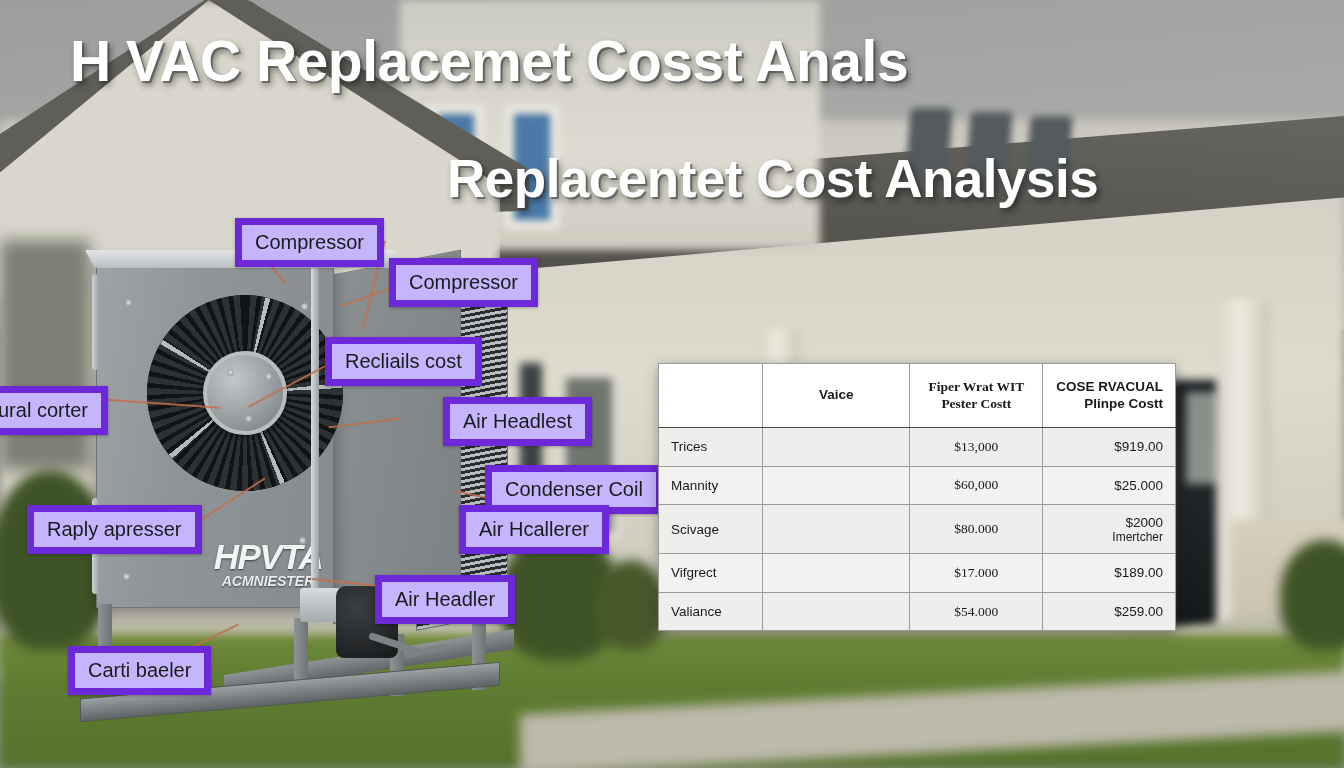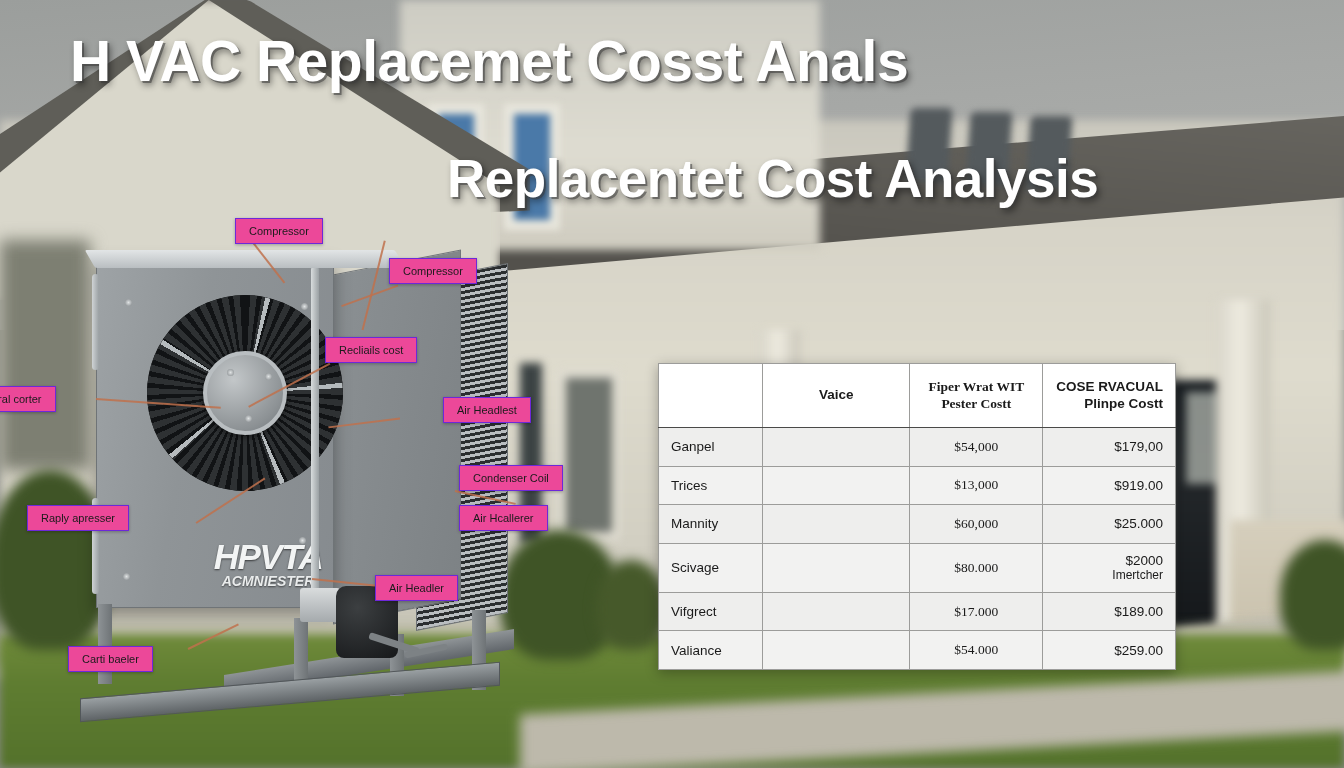--- a/index.html
+++ b/index.html
@@ -275,24 +275,24 @@
   }
   .pipe {
     position:absolute; background:#7d8285; border-radius:3px;
   }
   .pipe.p1 { left:300px; top:392px; width:52px; height:7px; transform:rotate(18deg); }
   .pipe.p2 { left:336px; top:400px; width:44px; height:6px; transform:rotate(-12deg); }
 
   
   .callout {
     position:absolute;
-    background:#ec4899;
-    border:1px solid #6d28d9;
+    background:#c4b5fd;
+    border:7px solid #6d28d9;
     color:#1b1b1b;
-    font-size:11px;
+    font-size:20px;
     padding:6px 13px;
     white-space:nowrap;
     box-shadow:0 1px 3px rgba(0,0,0,.28);
     z-index:12;
   }
   .leader {
     position:absolute;
     height:1.6px;
     background:#c0714c;
     opacity:.85;
@@ -445,21 +445,21 @@
   </div>
 
   <div class="callout" style="left:325px; top:337px;">
     <span>Recliails cost</span>
   </div>
 
   <div class="callout" style="left:443px; top:397px;">
     <span>Air Headlest</span>
   </div>
 
-  <div class="callout" style="left:459px; top:465px;">
+  <div class="callout" style="left:485px; top:465px;">
     <span>Condenser Coil</span>
   </div>
 
   <div class="callout" style="left:459px; top:505px;">
     <span>Air Hcallerer</span>
   </div>
 
   <div class="callout" style="left:-22px; top:386px;">
     <span>ural corter</span>
   </div>
@@ -488,26 +488,20 @@
           <span>Fiper Wrat WIT</span><br>
           <span>Pester Costt</span>
         </th>
         <th class="c-num2">
           <span>COSE RVACUAL</span><br>
           <span>Plinpe Costt</span>
         </th>
       </tr>
     </thead>
     <tbody>
-      <tr>
-        <td class="c-name">Ganpel</td>
-        <td class="c-value"></td>
-        <td class="c-num">$54,000</td>
-        <td class="c-num2">$179,00</td>
-      </tr>
       <tr>
         <td class="c-name">Trices</td>
         <td class="c-value"></td>
         <td class="c-num">$13,000</td>
         <td class="c-num2">$919.00</td>
       </tr>
       <tr>
         <td class="c-name">Mannity</td>
         <td class="c-value"></td>
         <td class="c-num">$60,000</td>

